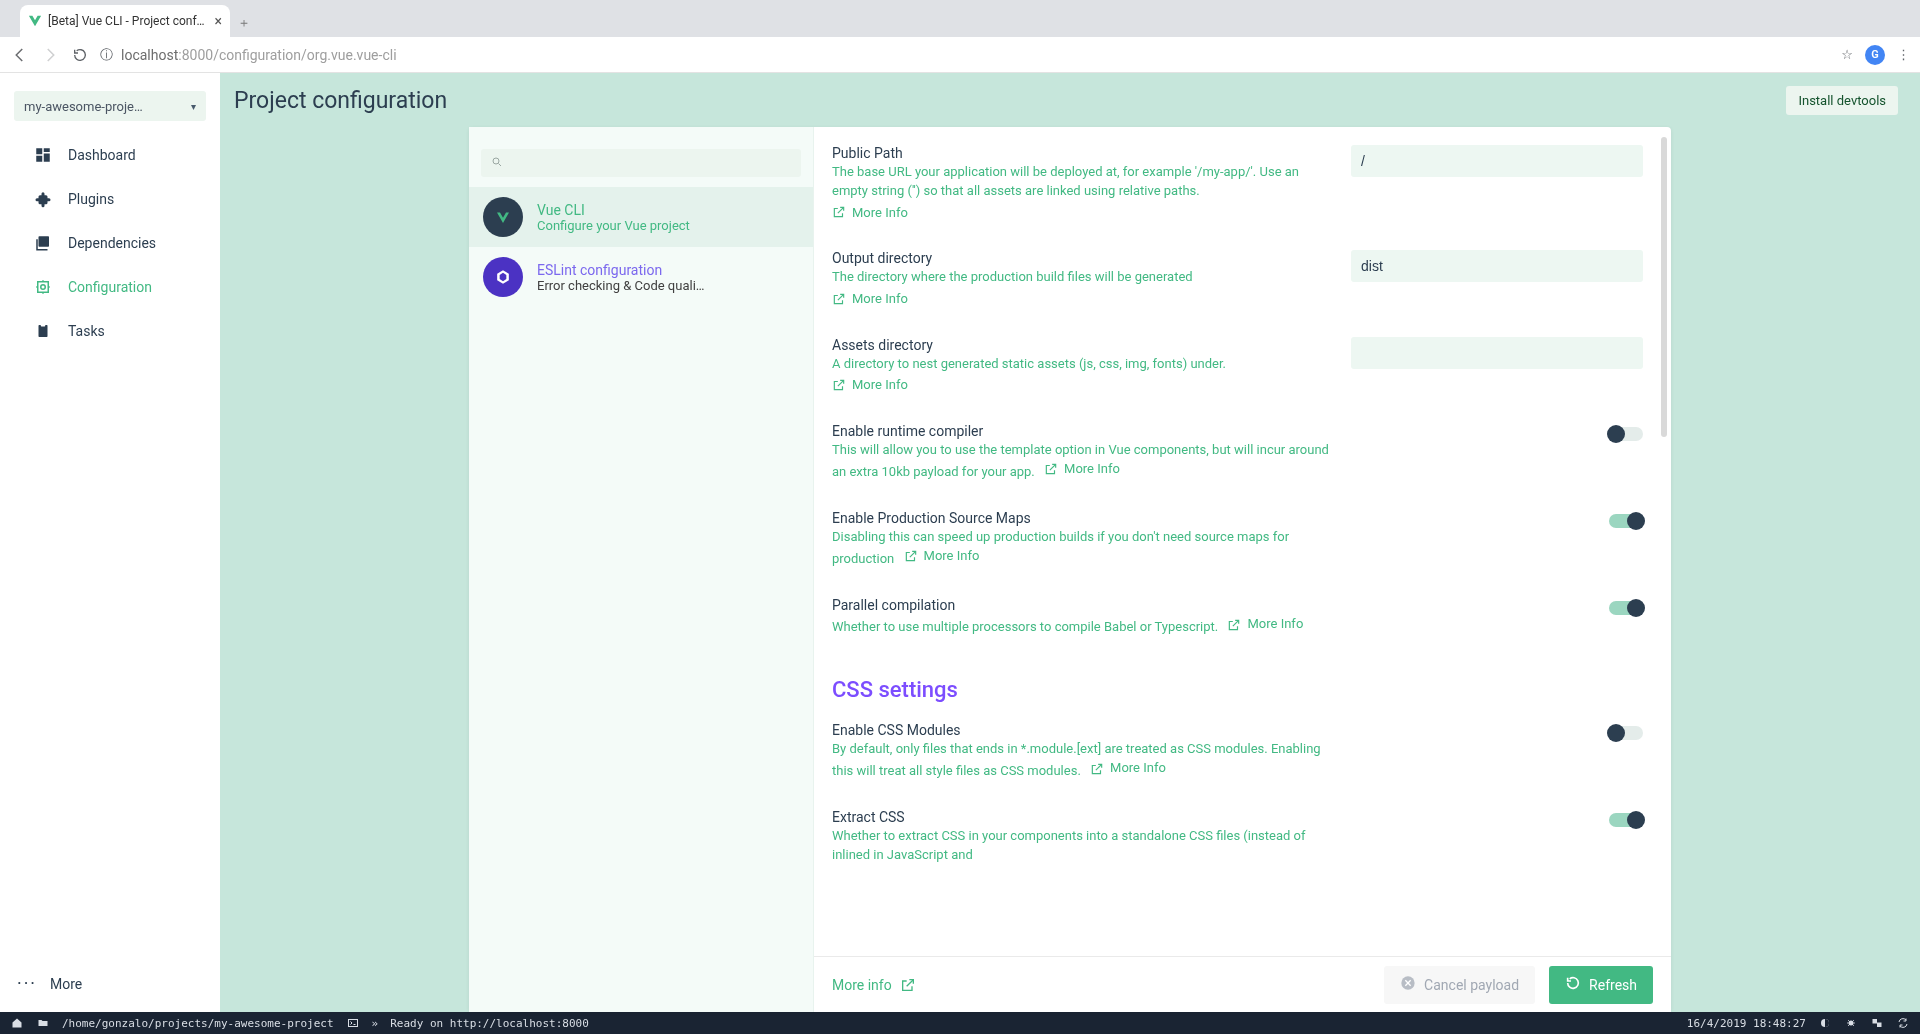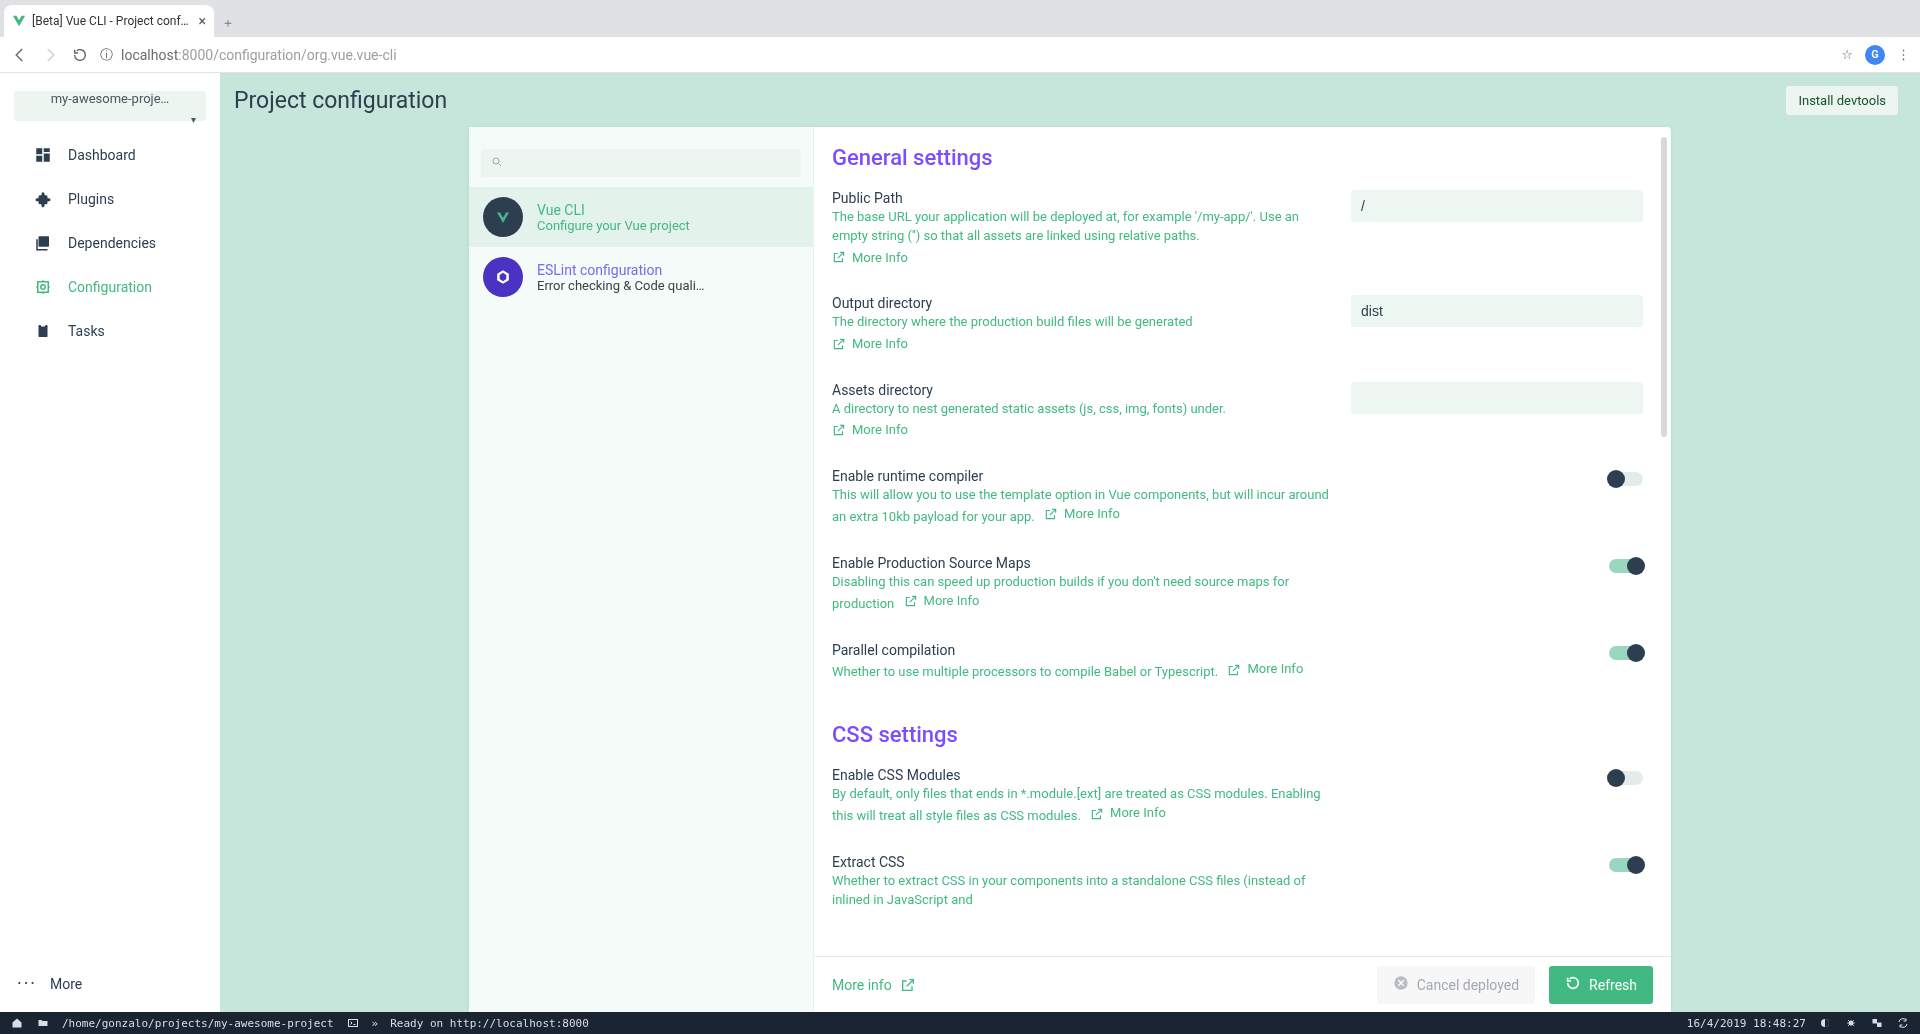--- a/index.html
+++ b/index.html
@@ -1,36 +1,36 @@
 <!DOCTYPE html>
 <html><head>
 <meta charset="utf-8">
 <style>
   * { box-sizing: border-box; margin: 0; padding: 0; }
   body { font-family: -apple-system, BlinkMacSystemFont, "Segoe UI", Roboto, Helvetica, Arial, sans-serif; font-size: 13px; color: #2c3e50; background: #e4e4e4; width: 1920px; height: 1034px; overflow: hidden; display: flex; flex-direction: column; }
 
   
-  .chrome-tabs { background: #dfe1e5; height: 37px; display: flex; align-items: flex-end; padding-left: 4px; }
+  .chrome-tabs { background: #dfe1e5; height: 37px; display: flex; align-items: flex-end; padding-left: 20px; }
   .tab { background: #fff; height: 32px; width: 210px; border-radius: 8px 8px 0 0; display: flex; align-items: center; padding: 0 8px; font-size: 12px; color: #333; gap: 6px; white-space: nowrap; overflow: hidden; }
   .tab .fav { width: 14px; height: 14px; display: inline-flex; align-items: center; justify-content: center; }
   .tab .close { margin-left: auto; color: #555; font-size: 14px; }
   .newtab { width: 28px; height: 28px; display: flex; align-items: center; justify-content: center; color: #777; }
   .chrome-nav { background: #fff; height: 36px; display: flex; align-items: center; gap: 10px; padding: 0 10px; border-bottom: 1px solid #e3e3e3; }
   .nav-btn { width: 20px; height: 20px; display: inline-flex; align-items: center; justify-content: center; color: #5f6368; }
   .omnibox { flex: 1; display: flex; align-items: center; gap: 8px; font-size: 13px; color: #5f6368; }
   .omnibox .url { font-size: 14px; }
   .omnibox .urlhost { color: #6d6d6d; }
   .omnibox .urlpath { color: #9e9e9e; }
   .chrome-actions { display: flex; align-items: center; gap: 12px; }
   .avatar { width: 20px; height: 20px; border-radius: 50%; background: #4285f4; color: #fff; display: flex; align-items: center; justify-content: center; font-size: 11px; font-weight: 600; }
 
   
   .app { flex: 1; display: flex; background: #c6e6db; min-height: 0; }
   .sidebar { width: 220px; background: #fff; display: flex; flex-direction: column; padding-top: 14px; }
-  .project-select { margin: 4px 14px 12px; background: #ecf5ef; border-radius: 3px; height: 30px; display: flex; align-items: center; padding: 0 10px; color: #4b5563; font-size: 13px; gap: 8px; flex-direction: column; }
+  .project-select { margin: 4px 14px 12px; background: #ecf5ef; border-radius: 3px; height: 30px; display: flex; align-items: center; padding: 0 10px; color: #4b5563; font-size: 13px; gap: 8px; }
   .project-select .chev { margin-left: auto; font-size: 10px; color: #485a6c; }
 
   .navlist { display: flex; flex-direction: column; margin-left: 16px; }
   .navitem { height: 44px; display: flex; align-items: center; gap: 16px; padding: 0 18px; color: #2c3e50; font-size: 14px; }
   .navitem.active { color: #42b983; }
   .navitem.active .icon { color: #42b983; }
   .navitem .icon { width: 18px; height: 18px; display: inline-flex; align-items: center; justify-content: center; color: #2c3e50; }
   .sidebar-bottom { margin-top: auto; padding: 0 18px 18px; display: flex; align-items: center; gap: 14px; color: #2c3e50; font-size: 14px; }
   .dots { width: 18px; display:inline-flex; align-items:center; justify-content:center; font-size: 18px; letter-spacing: 2px; }
 
@@ -242,21 +242,20 @@
             </div>
             <div class="cfg-text">
               <div class="t" style="color:#7b68ee">ESLint configuration</div>
               <div class="d alt">Error checking &amp; Code quali…</div>
             </div>
           </div>
         </div>
 
         <div class="panel">
           <div class="panel-scroll">
-            <div class="section-title">General settings</div>
 
             <div class="setting">
               <div class="left">
                 <div class="label">Public Path</div>
                 <div class="desc"><span>The base URL your application will be deployed at, for example '/my-app/'. Use an empty string ('') so that all assets are linked using relative paths.</span></div>
                 <a class="moreinfo">
                     <svg viewBox="0 0 24 24" width="14" height="14" fill="none" stroke="#42b983" stroke-width="2">
                       <path d="M14 4h6v6"></path>
                       <path d="M10 14 20 4"></path>
                       <path d="M18 14v6H4V6h6"></path>
@@ -412,21 +411,21 @@
                 </svg>
               </a>
             <div class="sp"></div>
             <div class="btn btn-cancel">
               <span class="ic">
                 <svg viewBox="0 0 24 24" width="16" height="16" fill="#b8bdc5">
                     <circle cx="12" cy="12" r="10"></circle>
                     <path d="M8 8l8 8M16 8l-8 8" stroke="#fff" stroke-width="2"></path>
                   </svg>
               </span>
-              <span>Cancel deployed</span>
+              <span>Cancel payload</span>
             </div>
             <div class="btn btn-refresh">
               <span>
                 <svg viewBox="0 0 24 24" width="16" height="16" fill="none" stroke="#fff" stroke-width="2.5">
                     <path d="M4 12a8 8 0 1 0 3-6.3"></path>
                     <path d="M4 4v5h5"></path>
                   </svg>
               </span>
               <span>Refresh</span>
             </div>

